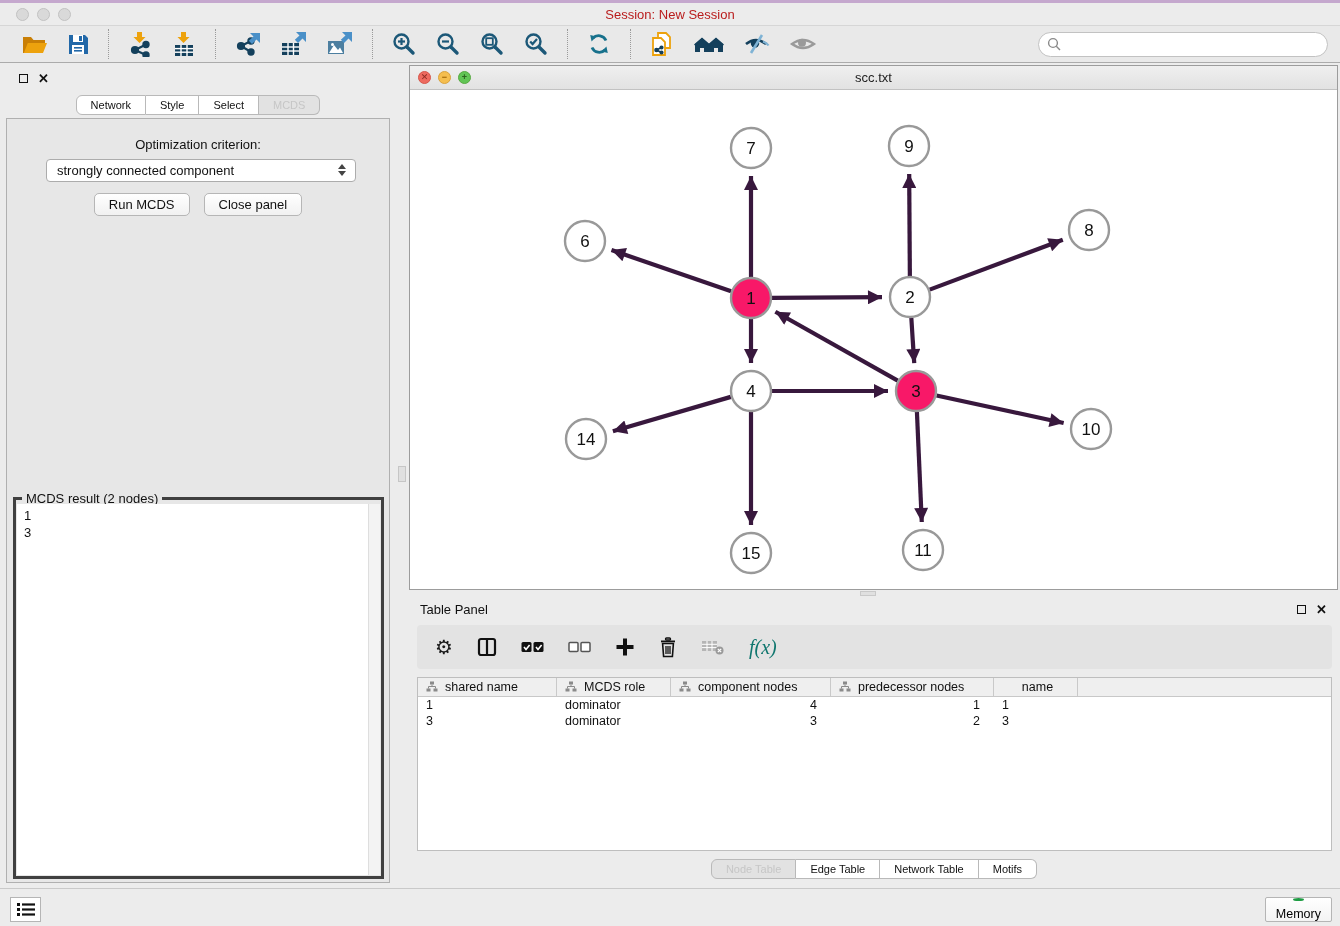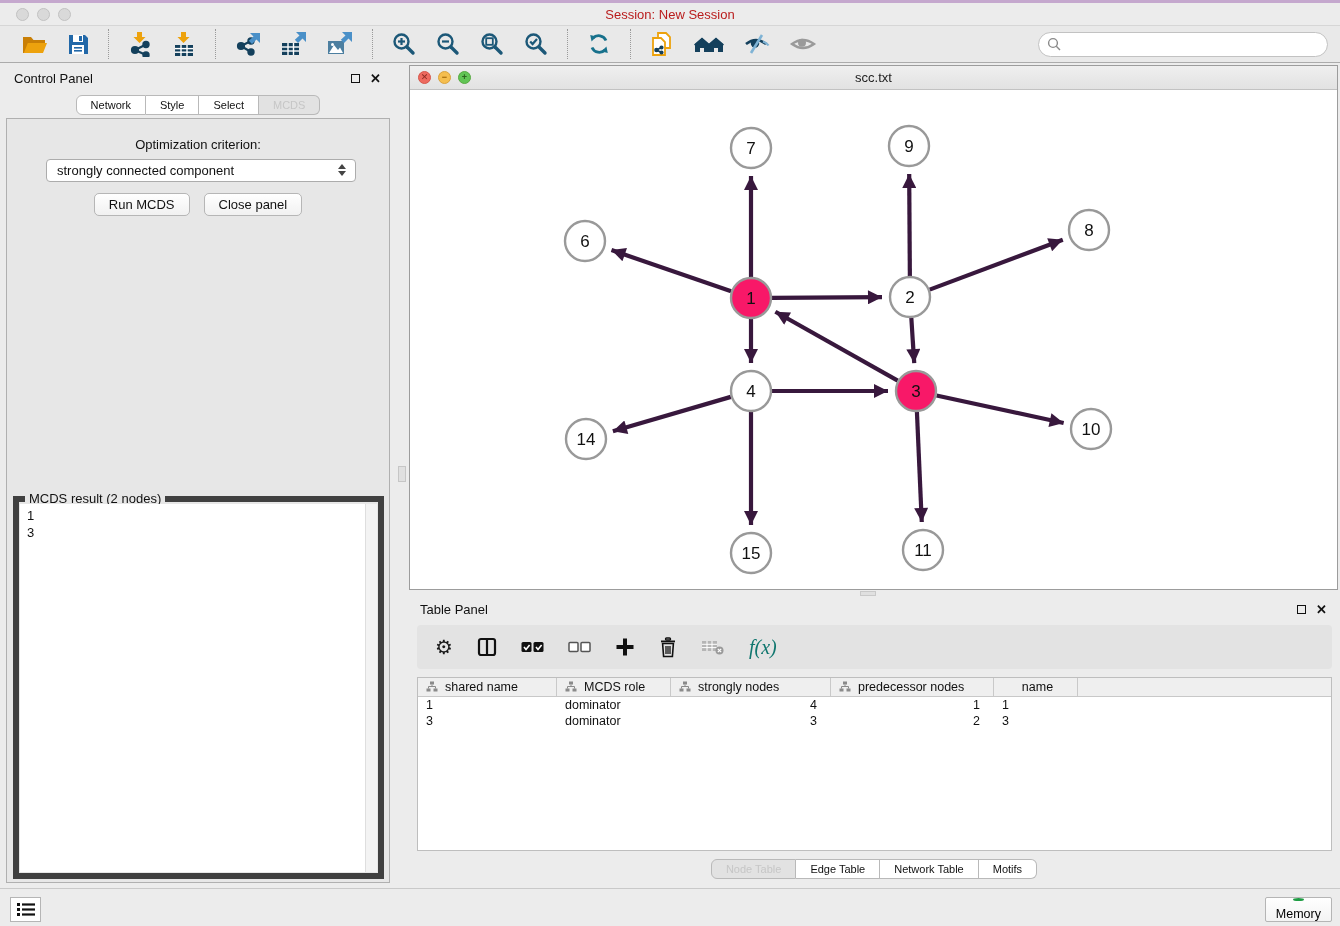--- a/index.html
+++ b/index.html
@@ -38,21 +38,21 @@
   .cp-body { position:absolute; left:6px; top:55px; width:384px; height:765px; background:#e7e7e7; border:1px solid #b0b0b0; }
   .opt-label { text-align:center; font-size:13px; margin-top:18px; }
   .selectbox { position:absolute; left:39px; top:40px; width:310px; height:23px; background:#fff; border:1px solid #acacac; border-radius:4px; display:flex; align-items:center; padding:0 26px 0 10px; font-size:13px; cursor:pointer; }
   .stepper { position:absolute; right:9px; top:4px; display:flex; flex-direction:column; gap:2px; }
   .stepper i { width:0; height:0; border-left:4px solid transparent; border-right:4px solid transparent; }
   .stepper .up { border-bottom:5px solid #444; }
   .stepper .dn { border-top:5px solid #444; }
   .btnrow { position:absolute; left:0; top:74px; width:100%; display:flex; justify-content:center; gap:14px; }
   .macbtn { font-size:13px; padding:3px 14px; background:linear-gradient(#ffffff,#f1f1f1); border:1px solid #b6b6b6; border-radius:5px; cursor:pointer; color:#111; }
 
-  fieldset.result { position:absolute; left:6px; top:372px; width:371px; height:388px; border:6px solid #404040; padding:0; background:transparent; }
+  fieldset.result { position:absolute; left:6px; top:372px; width:371px; height:388px; border:3px solid #404040; padding:0; background:transparent; }
   fieldset.result legend { font-size:13px; margin-left:6px; padding:0 4px; color:#111; }
   .result-inner { position:absolute; left:1px; right:1px; top:-2px; bottom:1px; background:#fff; }
   .result-inner pre { font-family:"Liberation Sans","DejaVu Sans",sans-serif; font-size:13px; line-height:17px; padding:3px 7px; }
   .scrolltrack { position:absolute; right:0; top:0; bottom:0; width:12px; background:#f3f3f3; border-left:1px solid #dedede; }
 
   .v-divider { position:absolute; left:396px; top:63px; width:13px; height:827px; background:#ececec; }
   .v-grip { position:absolute; left:2px; top:403px; width:8px; height:16px; background:#e0e0e0; border:1px solid #c6c6c6; }
 
   
   .net-window { position:absolute; left:409px; top:65px; width:929px; height:525px; border:1px solid #9c9c9c; background:#fff; }
@@ -263,21 +263,20 @@
       <svg width="15" height="15" viewBox="0 0 15 15">
           <circle cx="6" cy="6" r="4.4" stroke="#8a8a8a" stroke-width="1.4" fill="none"></circle>
           <line x1="9.3" y1="9.3" x2="13" y2="13" stroke="#8a8a8a" stroke-width="1.4"></line>
         </svg>
       <input type="text" placeholder="" style="">
     </div>
   </div>
 
   <div class="control-panel">
     <div class="panel-head">
-      <span class="ph-title">Control Panel</span>
       <button class="wbtn">
           <span class="sq"></span>
         </button>
       <button class="wbtn">
           <span class="xg">✕</span>
         </button>
     </div>
     <div class="cp-tabs">
       <div class="tab">Network</div>
       <div class="tab">Style</div>
@@ -495,21 +494,21 @@
           </div>
           <div class="th" style="width: 160px;">
             <svg width="12" height="12" viewBox="0 0 12 12">
               <path d="M6 3.5v2M2.5 7.5v-2h7v2" stroke="#8a8a8a" fill="none"></path>
               <g fill="#8a8a8a">
                 <rect x="4" y="0.5" width="4" height="3"></rect>
                 <rect x="0.5" y="7.5" width="4" height="3"></rect>
                 <rect x="7.5" y="7.5" width="4" height="3"></rect>
               </g>
             </svg>
-            <span>strongly nodes</span>
+            <span>component nodes</span>
           </div>
           <div class="th" style="width: 163px;">
             <svg width="12" height="12" viewBox="0 0 12 12">
               <path d="M6 3.5v2M2.5 7.5v-2h7v2" stroke="#8a8a8a" fill="none"></path>
               <g fill="#8a8a8a">
                 <rect x="4" y="0.5" width="4" height="3"></rect>
                 <rect x="0.5" y="7.5" width="4" height="3"></rect>
                 <rect x="7.5" y="7.5" width="4" height="3"></rect>
               </g>
             </svg>

